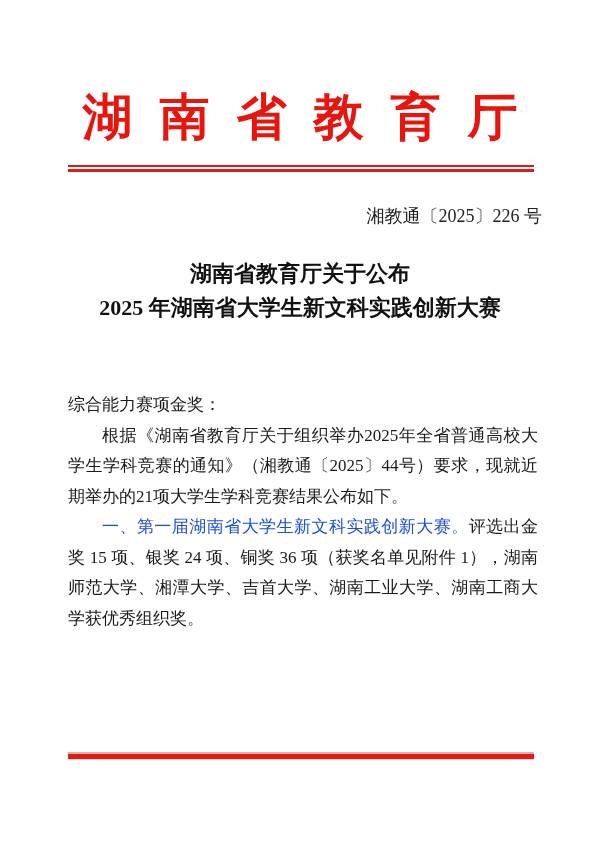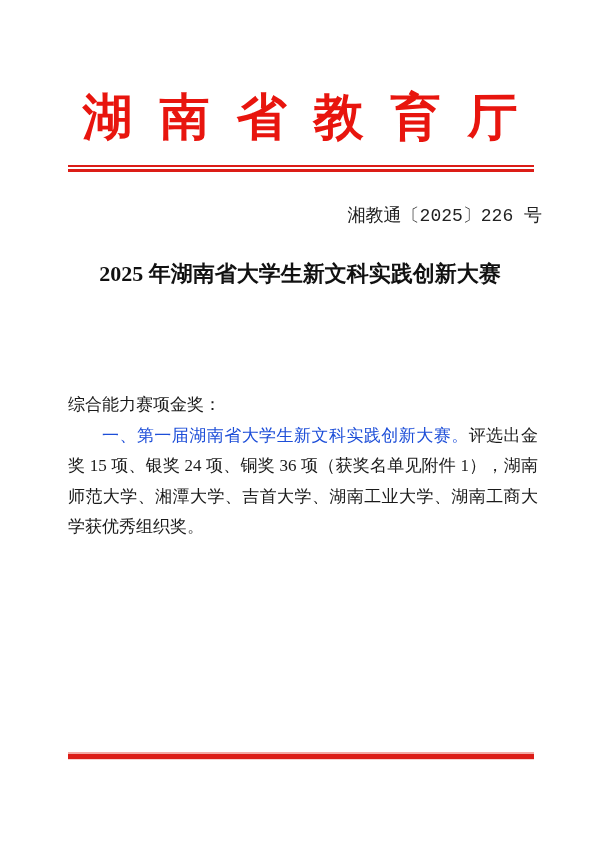--- a/index.html
+++ b/index.html
@@ -37,21 +37,20 @@
     border-top: 2px solid #dc1d17;
     border-bottom: 3px solid #dc1d17;
   }
   .doc-number {
     position: absolute;
     top: 203px;
     right: 58px;
     font-size: 18px;
     line-height: 26px;
     color: #222222;
-    font-family: Liberation Mono, monospace;
   }
   .notice-title {
     position: absolute;
     top: 257px;
     left: 0;
     right: 0;
     text-align: center;
     font-weight: bold;
     font-size: 22px;
     line-height: 34px;
@@ -93,26 +92,28 @@
 
 <div class="page">
 
   <div class="agency-letterhead">湖南省教育厅</div>
 
   <div class="rule-top"></div>
 
   <div class="doc-number">湘教通〔2025〕226 号</div>
 
   <div class="notice-title">
+    <div>湖南省教育厅关于公布</div>
     <div>2025 年湖南省大学生新文科实践创新大赛</div>
   </div>
 
   <div class="notice-body">
     <p class="salutation">综合能力赛项金奖：</p>
 
+    <p class="para"><span>根据《湖南省教育厅关于组织举办2025年全省普通高校大学生学科竞赛的通知》（湘教通〔2025〕44号）要求，现就近期举办的21项大学生学科竞赛结果公布如下。</span></p>
 
     <p class="para"><span class="section-lead">一、第一届湖南省大学生新文科实践创新大赛。</span><span>评选出金奖 15 项、银奖 24 项、铜奖 36 项（获奖名单见附件 1），湖南师范大学、湘潭大学、吉首大学、湖南工业大学、湖南工商大学获优秀组织奖。</span></p>
 
   </div>
 
   <div class="rule-bottom"></div>
 
 </div>
 
 </body></html>

